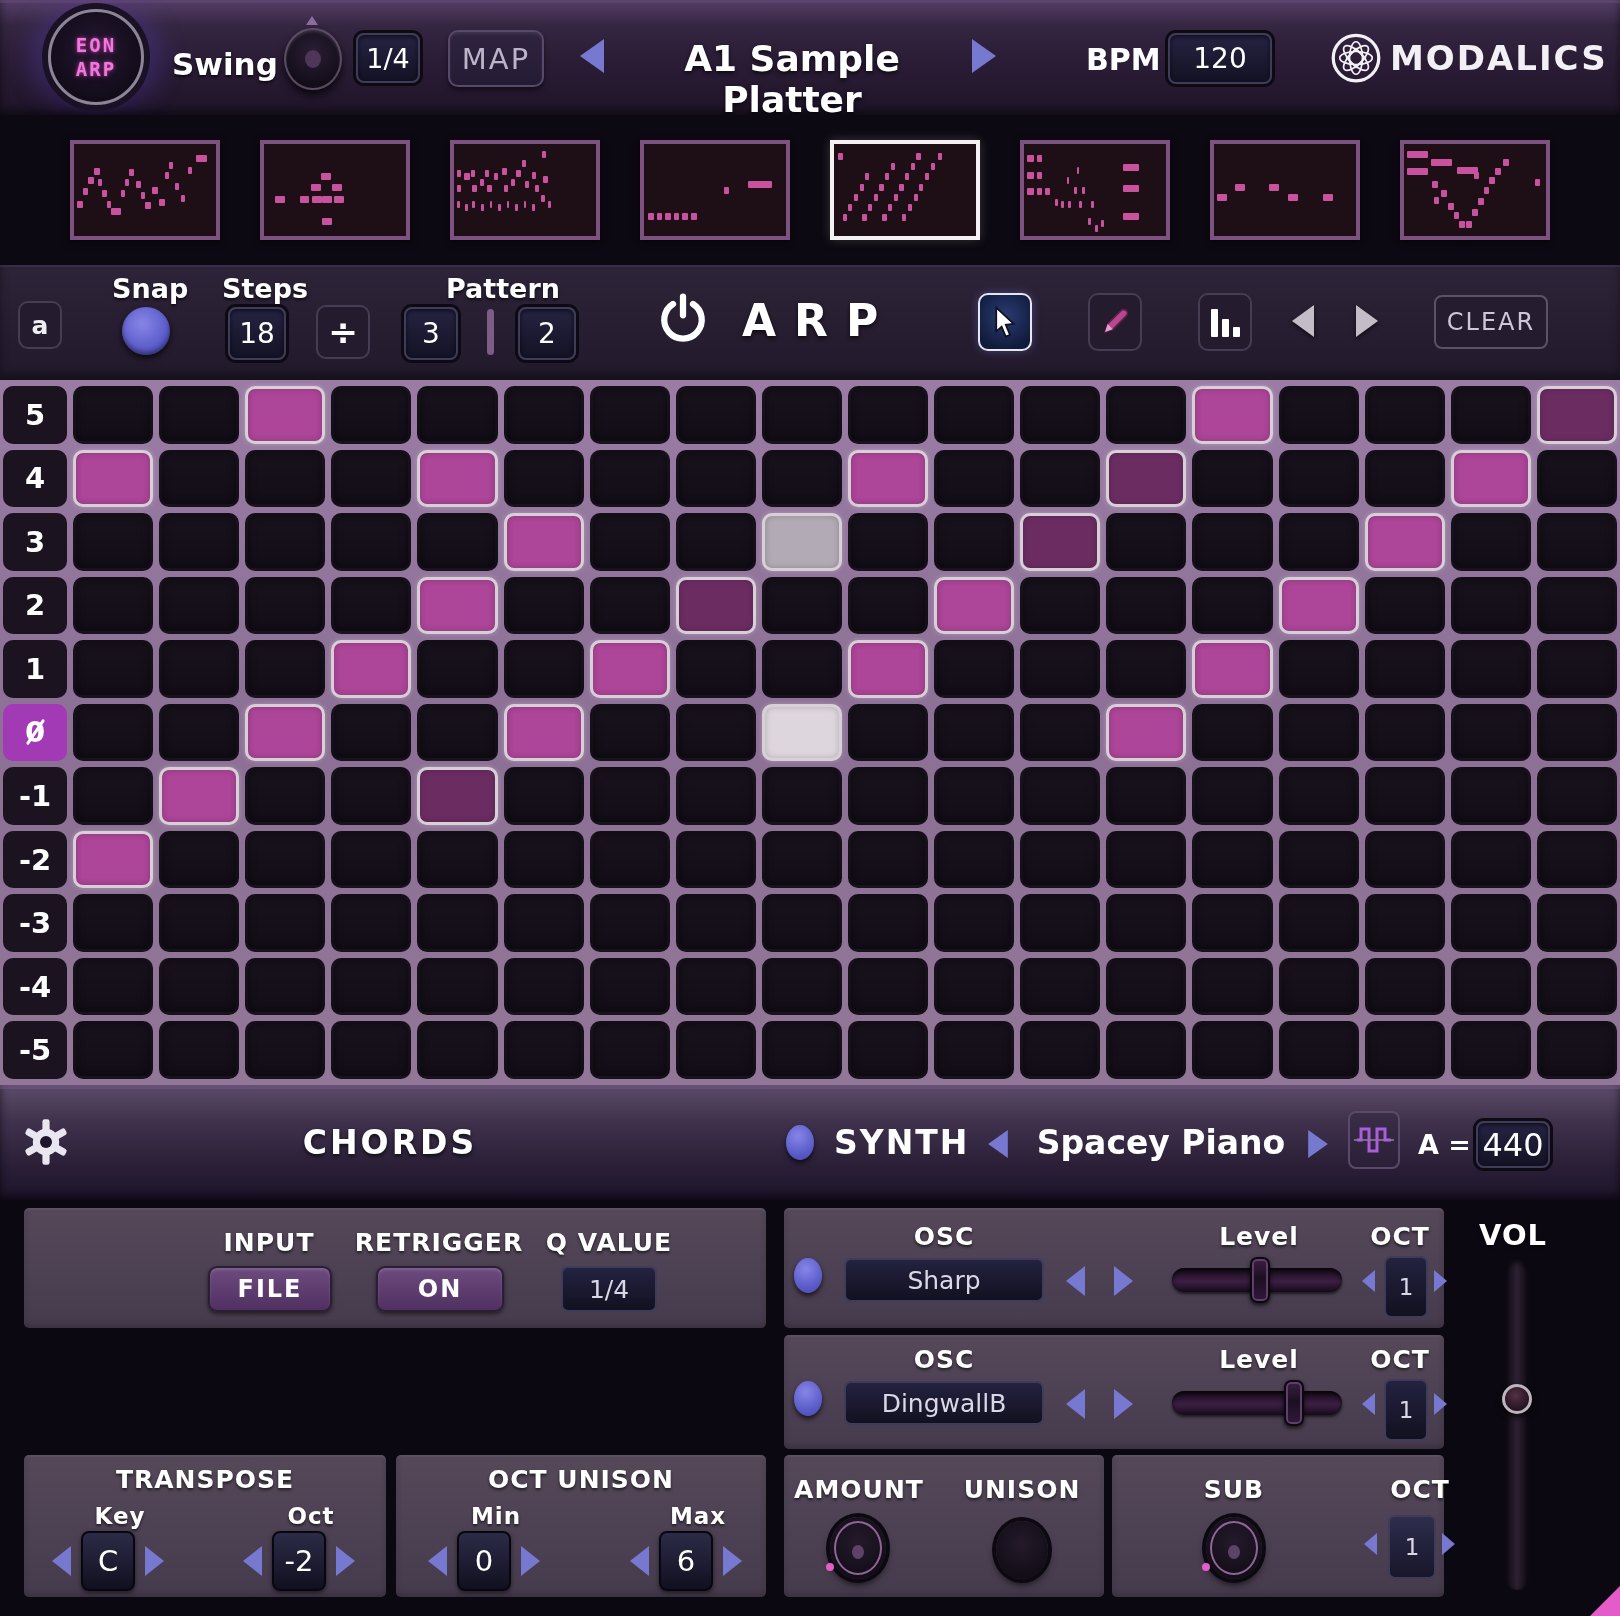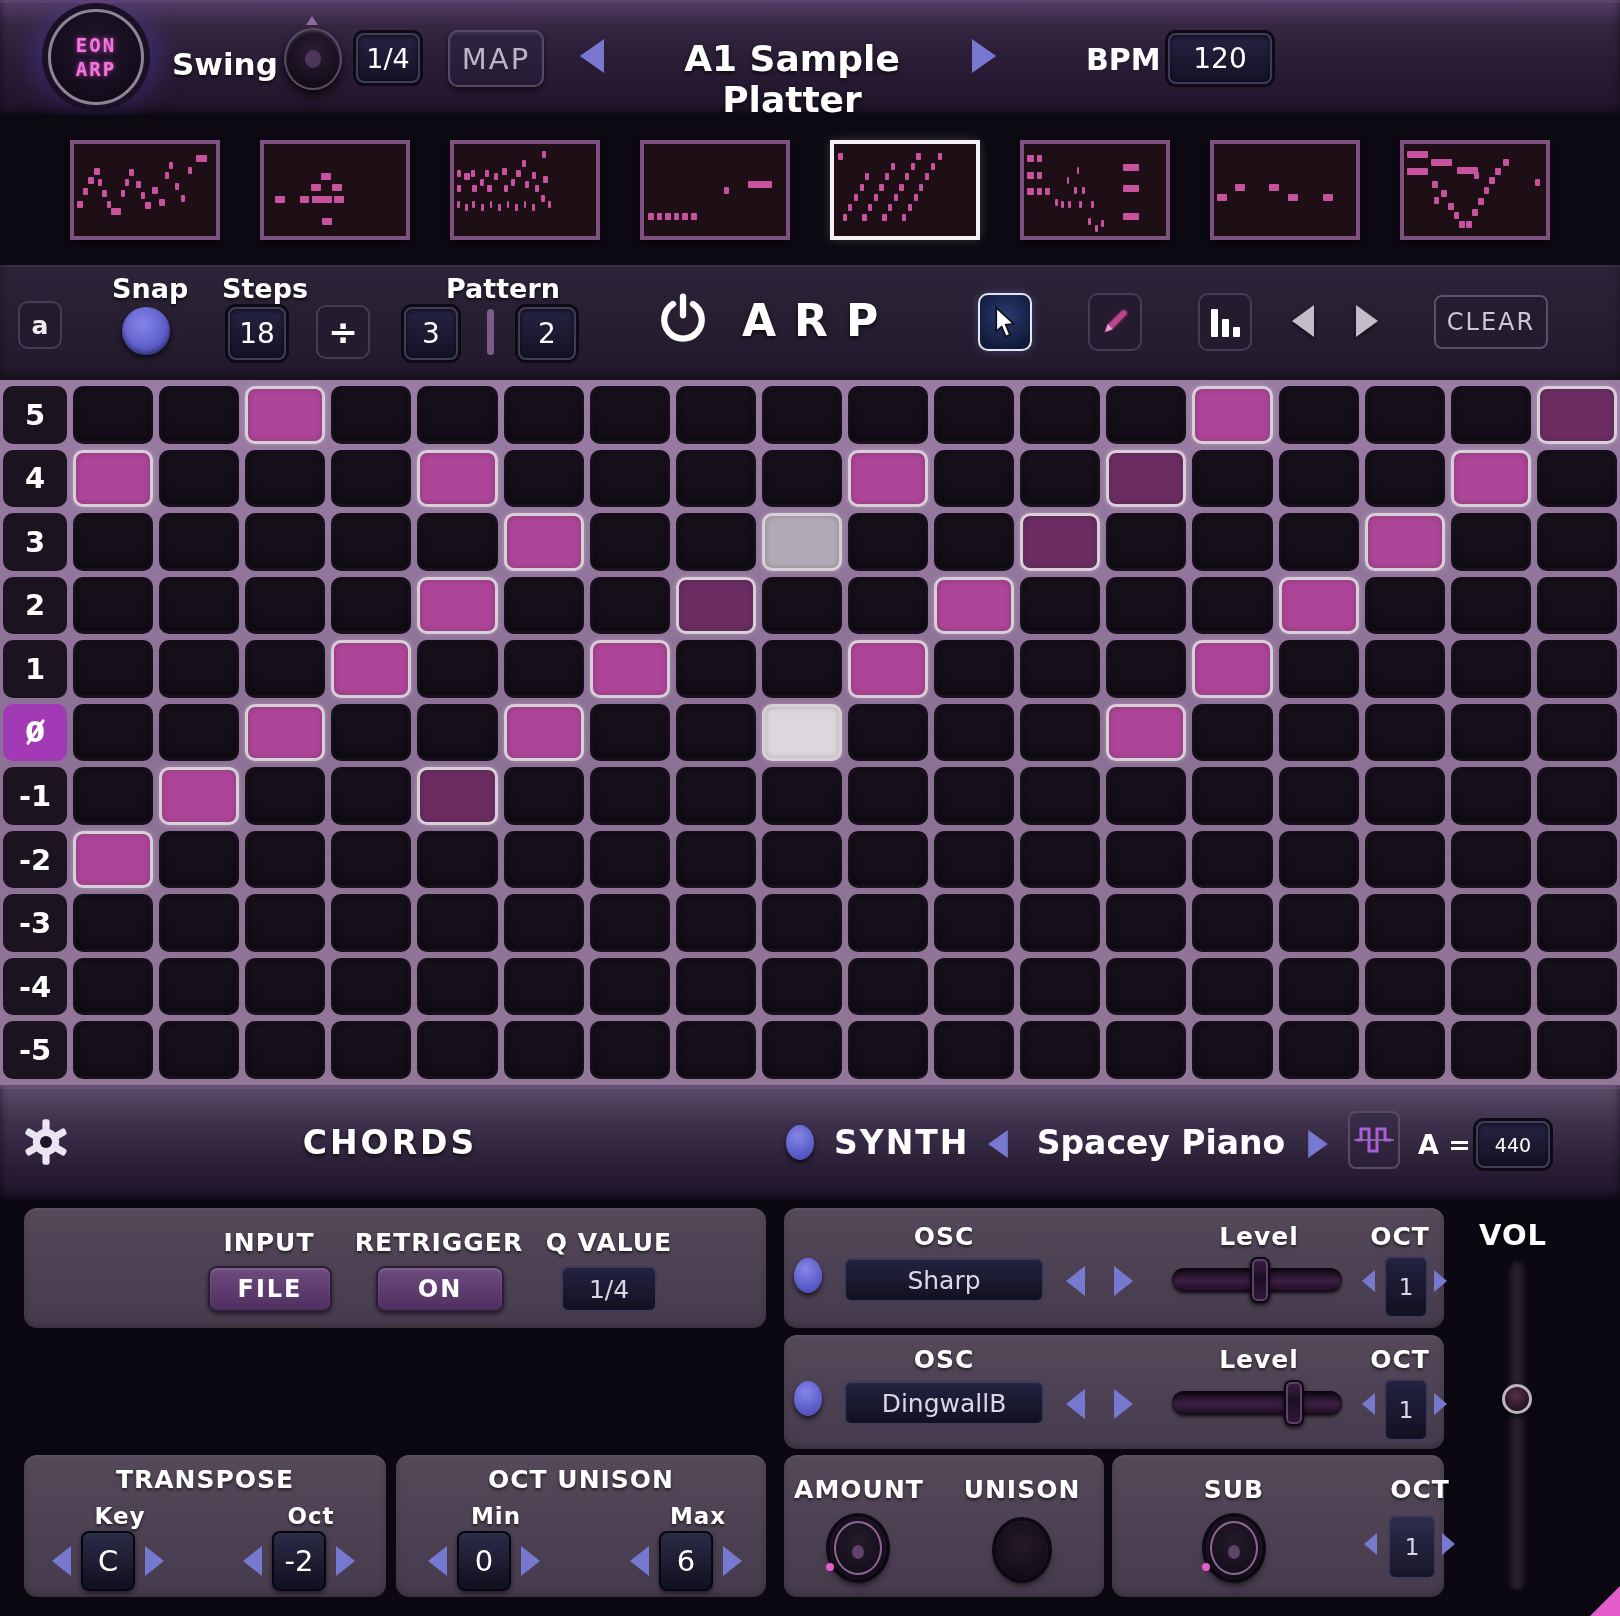--- a/index.html
+++ b/index.html
@@ -101,26 +101,26 @@
   .chords-label { position:absolute; left:240px; top:38px; width:300px; text-align:center;
     font-size:33px; font-weight:bold; letter-spacing:3px; text-shadow:0 2px 4px #000b; }
   .led { position:absolute; width:28px; height:35px; border-radius:50%;
     background:radial-gradient(circle at 42% 32%,#8585e8,#5353c2 75%); box-shadow:0 3px 5px #000a; }
   .synth-label { position:absolute; left:834px; top:38px; font-size:33px; font-weight:bold; letter-spacing:2px; }
   .syn-name { position:absolute; left:1030px; top:38px; width:262px; text-align:center; font-size:33px; font-weight:bold; }
   .tri.sm { transform:scale(0.82); }
   .wave-btn { position:absolute; left:1348px; top:26px; width:52px; height:58px; border-radius:8px;
     border:2px solid #5a4a6a; display:flex; align-items:center; justify-content:center; background:#2c223a66; }
   .tune-label { position:absolute; left:1418px; top:44px; font-size:27px; font-weight:bold; }
-  .tune-box { position:absolute; left:1476px; top:36px; width:74px; height:47px; font-size:19px; }
+  .tune-box { position:absolute; left:1476px; top:36px; width:74px; height:47px; font-size:32px; }
 
   
   .bottom { position:absolute; left:0; top:1200px; width:1620px; height:416px; background:#0c0811; }
   .panel { position:absolute; background:linear-gradient(180deg,#544859 0%,#463b4d 100%);
-    border-radius:13px; box-shadow:inset 0 2px 2px #ffffff12, inset 0 -3px 6px #00000033; }
+    border-radius:5px; box-shadow:inset 0 2px 2px #ffffff12, inset 0 -3px 6px #00000033; }
   .plabel { position:absolute; font-size:25px; font-weight:bold; letter-spacing:1px; text-shadow:0 2px 3px #0009; text-align:center; }
   .pill-btn { position:absolute; height:46px; border-radius:9px; border:2px solid #2a1f35;
     background:linear-gradient(180deg,#6d4b7e,#502f61); color:#fff; font-size:24px; font-weight:bold;
     letter-spacing:2px; display:flex; align-items:center; justify-content:center;
     box-shadow:inset 0 2px 3px #ffffff22, 0 2px 4px #0008; }
   .dark-box { position:absolute; background:linear-gradient(180deg,#232240,#121120); border:2px solid #3e3c58;
     border-radius:7px; color:#dcd7e6; display:flex; align-items:center; justify-content:center; font-size:25px; }
   .file-sel { position:absolute; left:46px; top:16px; width:676px; height:82px; border-radius:10px;
     background:linear-gradient(180deg,#282650 0%,#161530 100%); border:3px solid #0c0a14;
     box-shadow:0 0 0 2px #9a93a666, inset 0 2px 6px #0009; }
@@ -170,20 +170,31 @@
     <div class="swing-label">Swing</div>
     <div class="knob-ptr"></div>
     <div class="knob-sm"></div>
     <div class="valbox swing-val">1/4</div>
     <div class="map-btn">MAP</div>
     <div class="tri tri-left nav-prev"></div>
     <div class="preset-title">A1 Sample Platter</div>
     <div class="tri tri-right nav-next"></div>
     <div class="bpm-label">BPM</div>
     <div class="valbox bpm-box">120</div>
+    <div class="brand">
+      <svg width="52" height="52" viewBox="0 0 48 48">
+        <circle cx="24" cy="24" r="21" fill="none" stroke="#f2eff5" stroke-width="3"></circle>
+        <ellipse cx="24" cy="24" rx="15" ry="6" fill="none" stroke="#f2eff5" stroke-width="1.6"></ellipse>
+        <ellipse cx="24" cy="24" rx="15" ry="6" fill="none" stroke="#f2eff5" stroke-width="1.6" transform="rotate(45 24 24)"></ellipse>
+        <ellipse cx="24" cy="24" rx="15" ry="6" fill="none" stroke="#f2eff5" stroke-width="1.6" transform="rotate(90 24 24)"></ellipse>
+        <ellipse cx="24" cy="24" rx="15" ry="6" fill="none" stroke="#f2eff5" stroke-width="1.6" transform="rotate(135 24 24)"></ellipse>
+        <rect x="18" y="18" width="12" height="12" fill="none" stroke="#f2eff5" stroke-width="1.6" transform="rotate(45 24 24)"></rect>
+      </svg>
+      <div class="brand-text">MODALICS</div>
+    </div>
   </div>
 
   <div class="thumbs">
       <div class="thumb">
         <i style="left: 2%; top: 62%; width: 4%; background: rgb(201, 82, 159);"></i>
         <i style="left: 6%; top: 48%; width: 4%; background: rgb(201, 82, 159);"></i>
         <i style="left: 10%; top: 36%; width: 4%; background: rgb(201, 82, 159);"></i>
         <i style="left: 14%; top: 26%; width: 4%; background: rgb(201, 82, 159);"></i>
         <i style="left: 17%; top: 38%; width: 3%; background: rgb(201, 82, 159);"></i>
         <i style="left: 20%; top: 50%; width: 3%; background: rgb(201, 82, 159);"></i>

